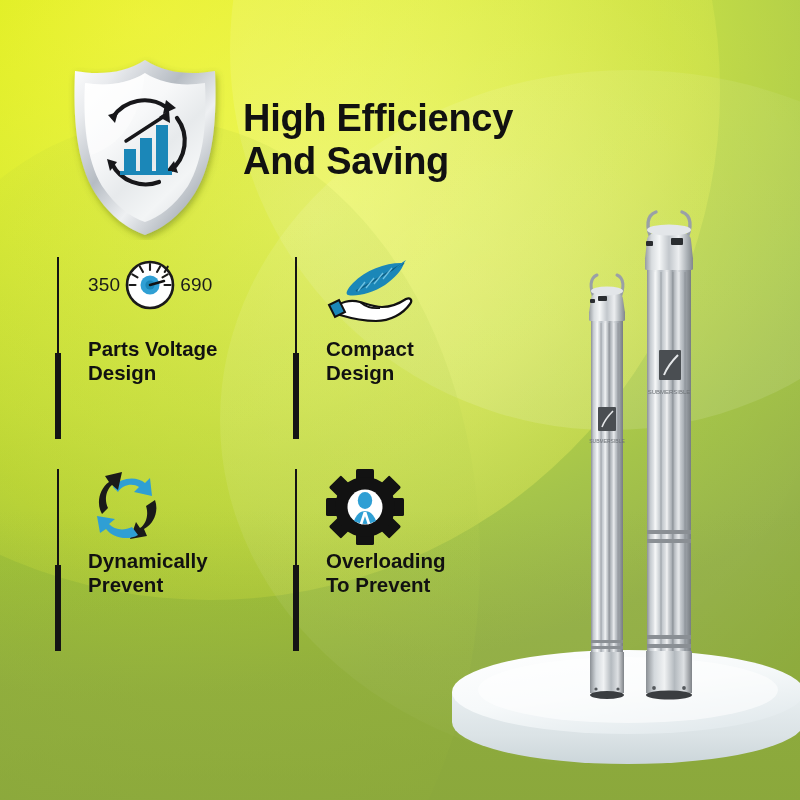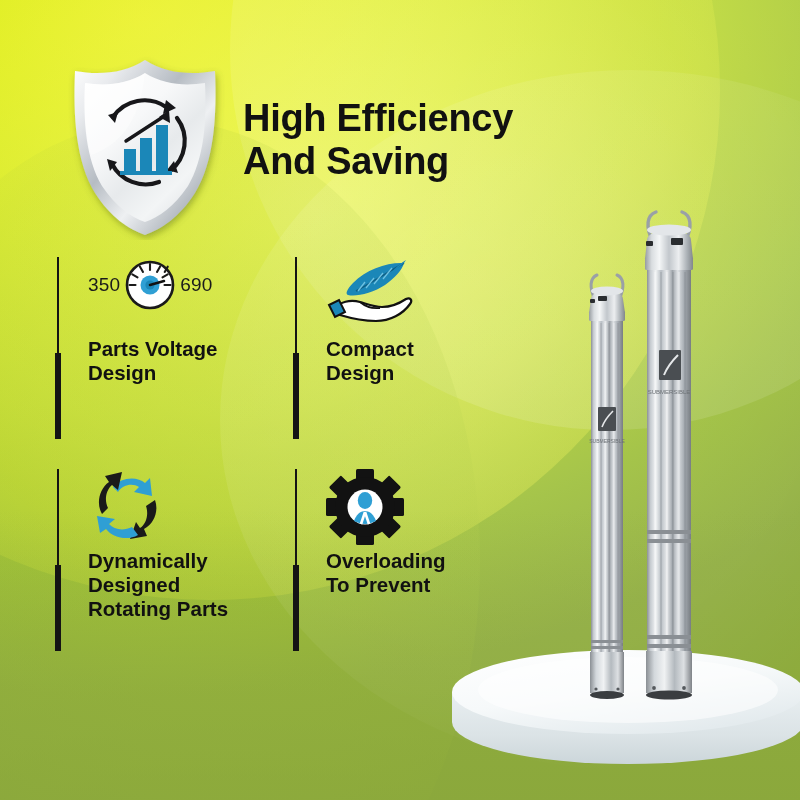--- a/index.html
+++ b/index.html
@@ -324,22 +324,21 @@
 
           <path d="M67 31 C71 42, 66 55, 56 60 L59 67 L42 70 L48 53 L52 59 C58 55, 61 46, 58 37 Z" fill="#1a1a1a"></path>
 
           <path d="M50 66 C40 72, 25 69, 18 60 L12 64 L9 47 L27 50 L21 55 C26 61, 36 62, 44 58 Z" fill="#2f9fd4"></path>
 
           <path d="M14 45 C8 35, 11 20, 21 13 L17 7 L34 3 L30 21 L24 16 C18 21, 16 31, 20 39 Z" fill="#1a1a1a"></path>
         </svg>
       </div>
       <div class="f-title">
         <span class="t-line">Dynamically</span>
-        <span class="t-line">Designed</span>
-        <span class="t-line">Rotating Parts</span>
+        <span class="t-line">Prevent</span>
       </div>
     </div>
 
     <div class="feature f4">
       <div class="f-divider">
         <div class="d-thin"></div>
         <div class="d-thick"></div>
       </div>
       <div class="f-icon">
         <svg width="78" height="76" viewBox="0 0 78 76">

